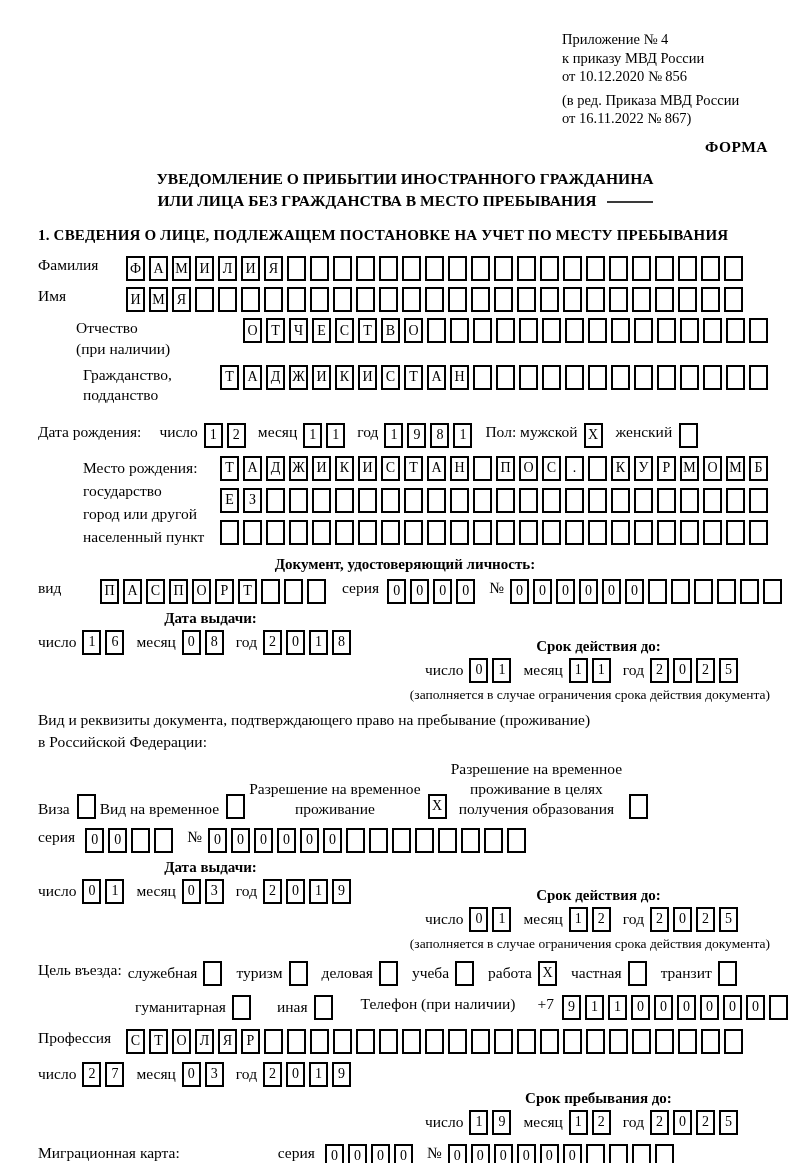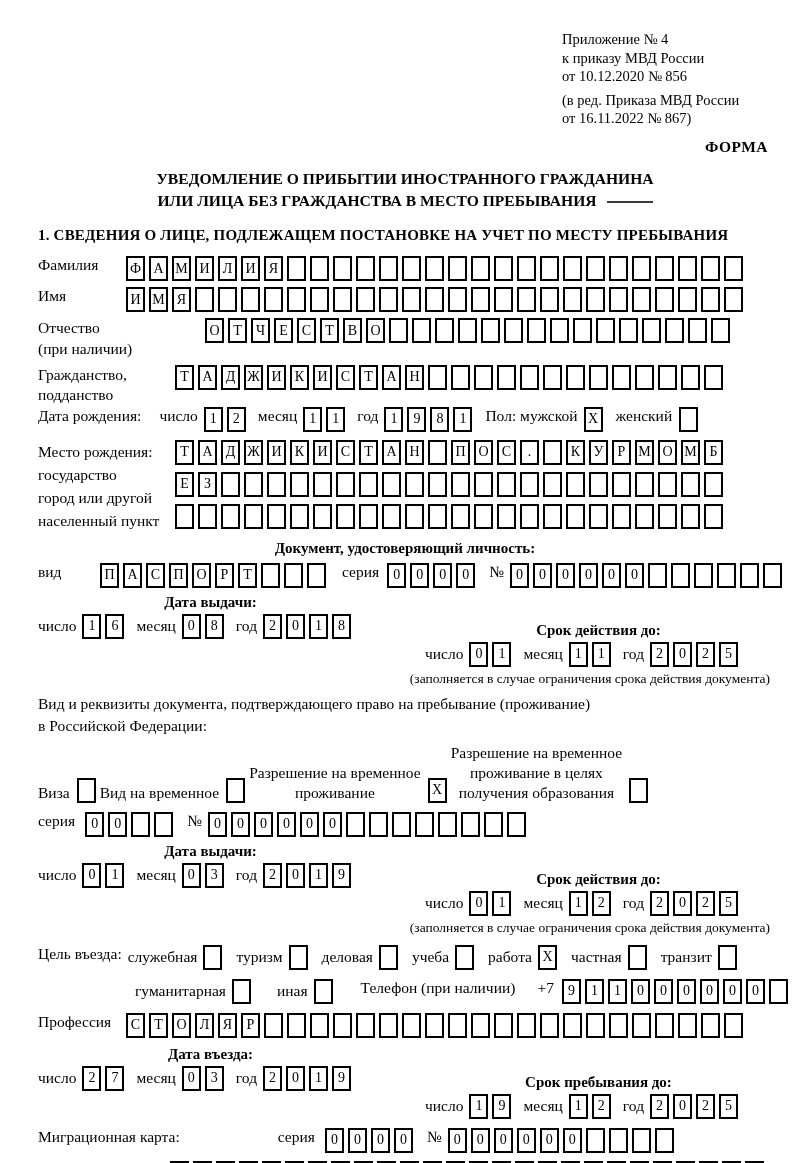--- a/index.html
+++ b/index.html
@@ -10,21 +10,21 @@
     font-family:"Liberation Serif","DejaVu Serif",serif; font-size:15.5px;
   }
   .annex { margin-left:524px; font-size:14.5px; line-height:1.28; }
   .annex .sp { height:5px; }
   .forma { margin-top:10px; text-align:right; font-weight:700; font-size:15.5px; padding-right:4px; letter-spacing:.5px; }
   .title { margin-top:12px; text-align:center; font-weight:700; font-size:15.6px; line-height:1.4; }
   .uline { display:inline-block; width:46px; height:2px; background:#3a3a3a; margin-left:10px; vertical-align:3px; }
   .sec { margin-top:16px; font-weight:700; font-size:15px; letter-spacing:.2px; }
 
   .row { display:flex; margin-top:6px; }
-  .row.top { align-items:flex-start; }
+  .row.top { align-items:flex-start;justify-content:flex-end; }
   .cells { display:flex; flex:none; }
   .cell {
     flex:none; display:flex; align-items:center; justify-content:center;
     width:19px; height:25px; border:2px solid #000; margin-right:4px;
     font-size:14px; line-height:1;
   }
   .lbl { flex:none; }
   .w88 { width:88px; } .w167 { width:167px; } .w137 { width:137px; } .w100 { width:100px; }
   .ml2 { line-height:1.3; }
   .mlbl { margin:0 8px 0 12px; flex:none; }
@@ -198,21 +198,21 @@
         <span class="cell">&nbsp;</span>
         <span class="cell">&nbsp;</span>
         <span class="cell">&nbsp;</span>
         <span class="cell">&nbsp;</span>
         <span class="cell">&nbsp;</span>
         <span class="cell">&nbsp;</span>
         <span class="cell">&nbsp;</span>
       </span>
   </div>
 
-  <div class="row" style="margin-top:2px;">
+  <div class="row" style="margin-top:18px;">
     <span class="lbl" style="margin-right:10px;">Дата рождения:</span>
     <span class="dlbl">число</span>
     <span class="cells">
         <span class="cell">1</span>
         <span class="cell">2</span>
       </span>
     <span class="dlbl">месяц</span>
     <span class="cells">
         <span class="cell">1</span>
         <span class="cell">1</span>
@@ -618,21 +618,20 @@
         <span class="cell">&nbsp;</span>
         <span class="cell">&nbsp;</span>
         <span class="cell">&nbsp;</span>
         <span class="cell">&nbsp;</span>
         <span class="cell">&nbsp;</span>
       </span>
   </div>
 
   <div class="dates" style="margin-top:8px;">
     <div class="dcol-l">
-      <div class="dhead">Дата въезда:</div>
       <div class="dgrp">
         <span class="dlbl">число</span>
         <span class="cells">
             <span class="cell">2</span>
             <span class="cell">7</span>
           </span>
         <span class="dlbl">месяц</span>
         <span class="cells">
             <span class="cell">0</span>
             <span class="cell">3</span>

